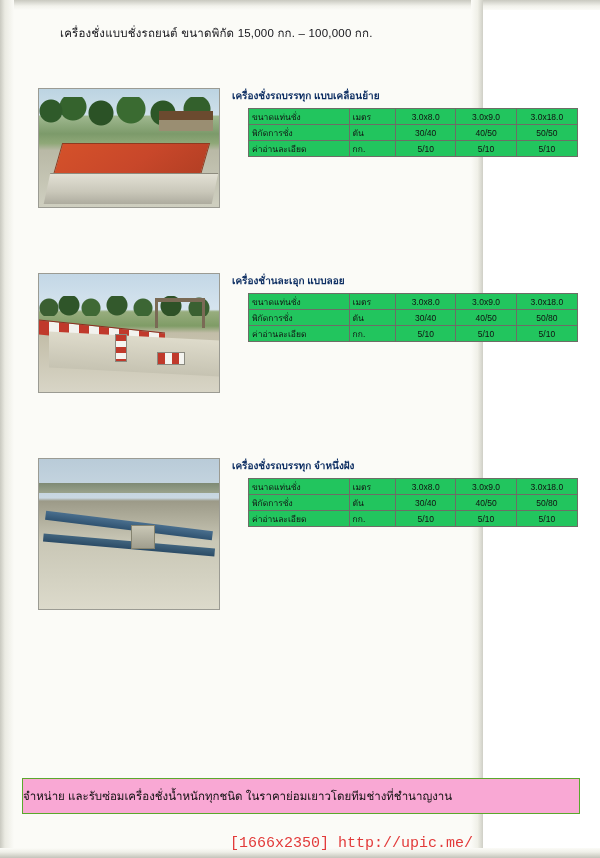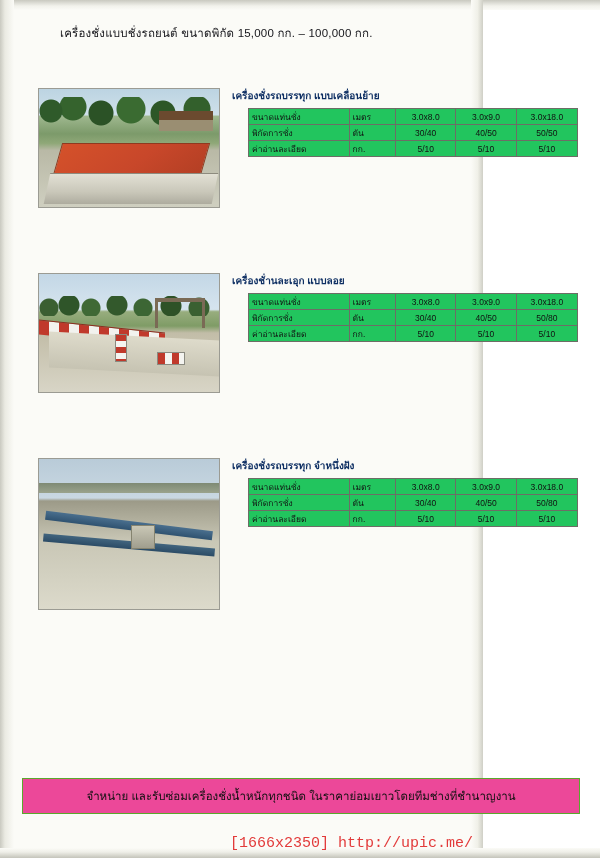--- a/index.html
+++ b/index.html
@@ -209,25 +209,25 @@
     background: linear-gradient(to bottom, #c9c7b6 0%, #a09e8e 100%);
     border: 1px solid #85836f;
   }
 
   .footer-banner {
     position: absolute;
     left: 22px;
     top: 778px;
     width: 556px;
     height: 34px;
-    background: #ec4899;
+    background: #f9a8d4;
     border: 1px solid #5aa82c;
     display: flex;
     align-items: center;
-    justify-content: center;
+    justify-content: flex-start;
   }
   .footer-banner span {
     font-size: 11.5px;
     color: #111;
     white-space: nowrap;
   }
 
   .watermark {
     position: absolute;
     right: 10px;

